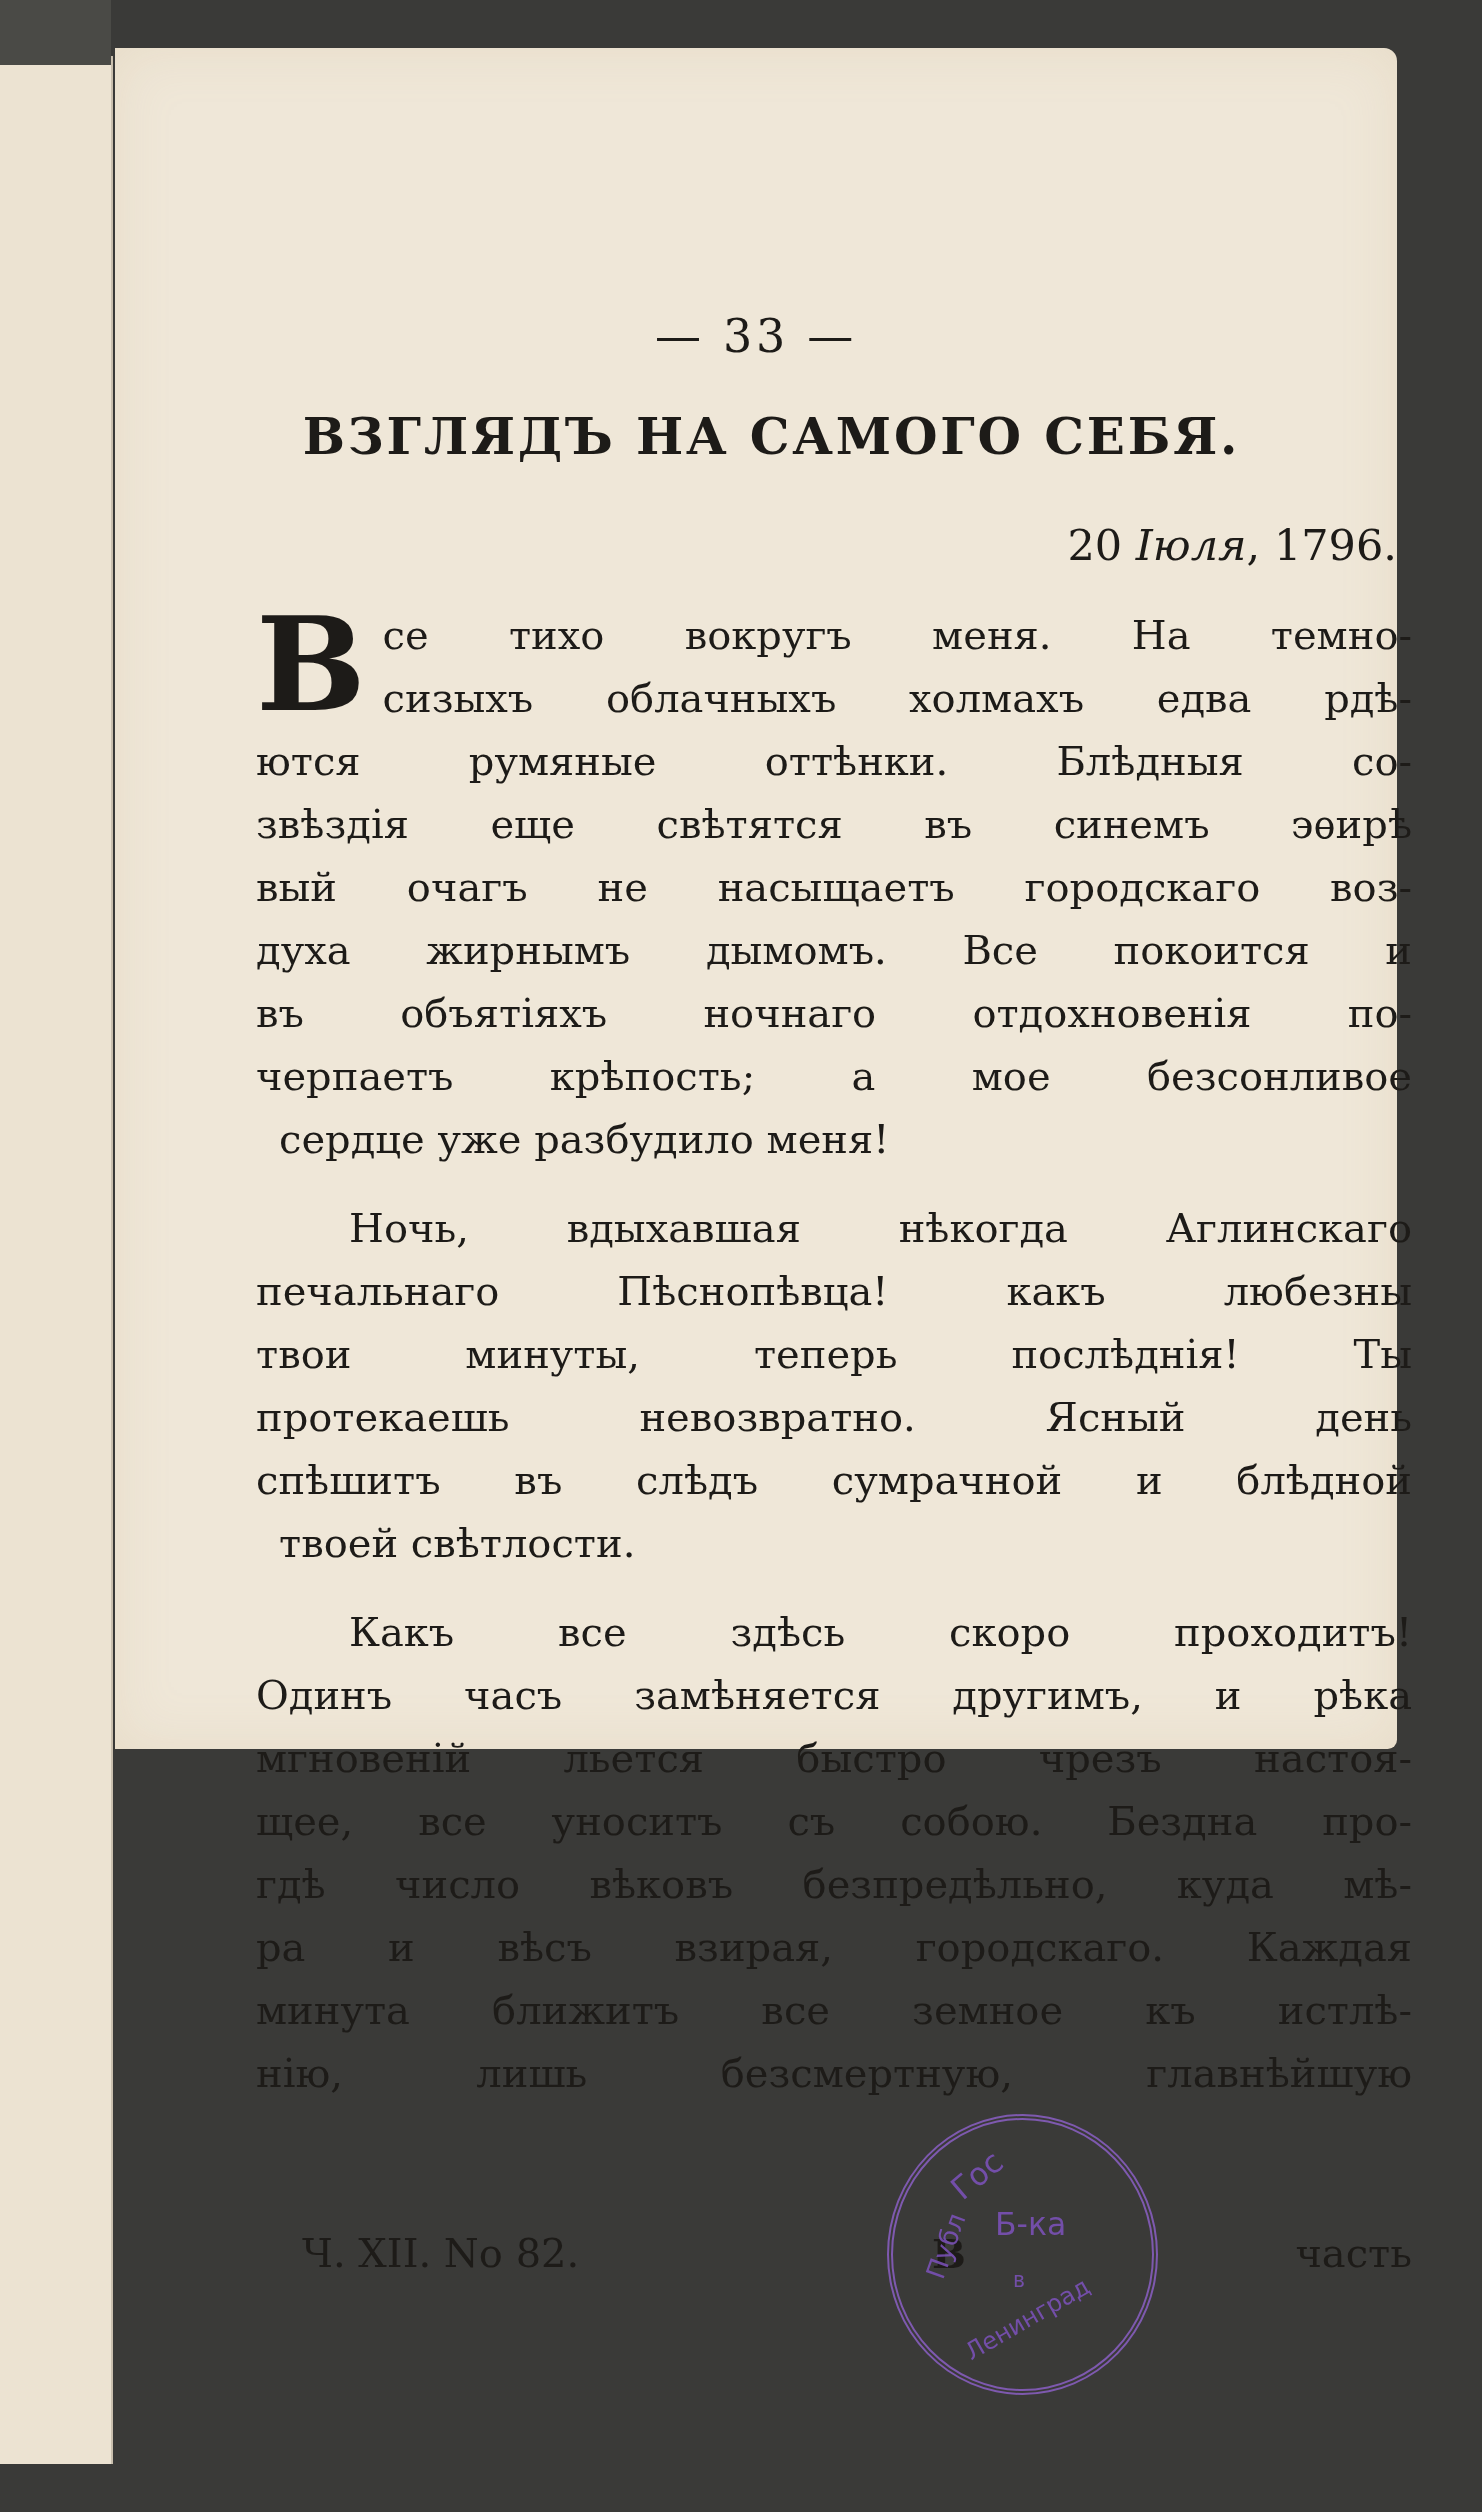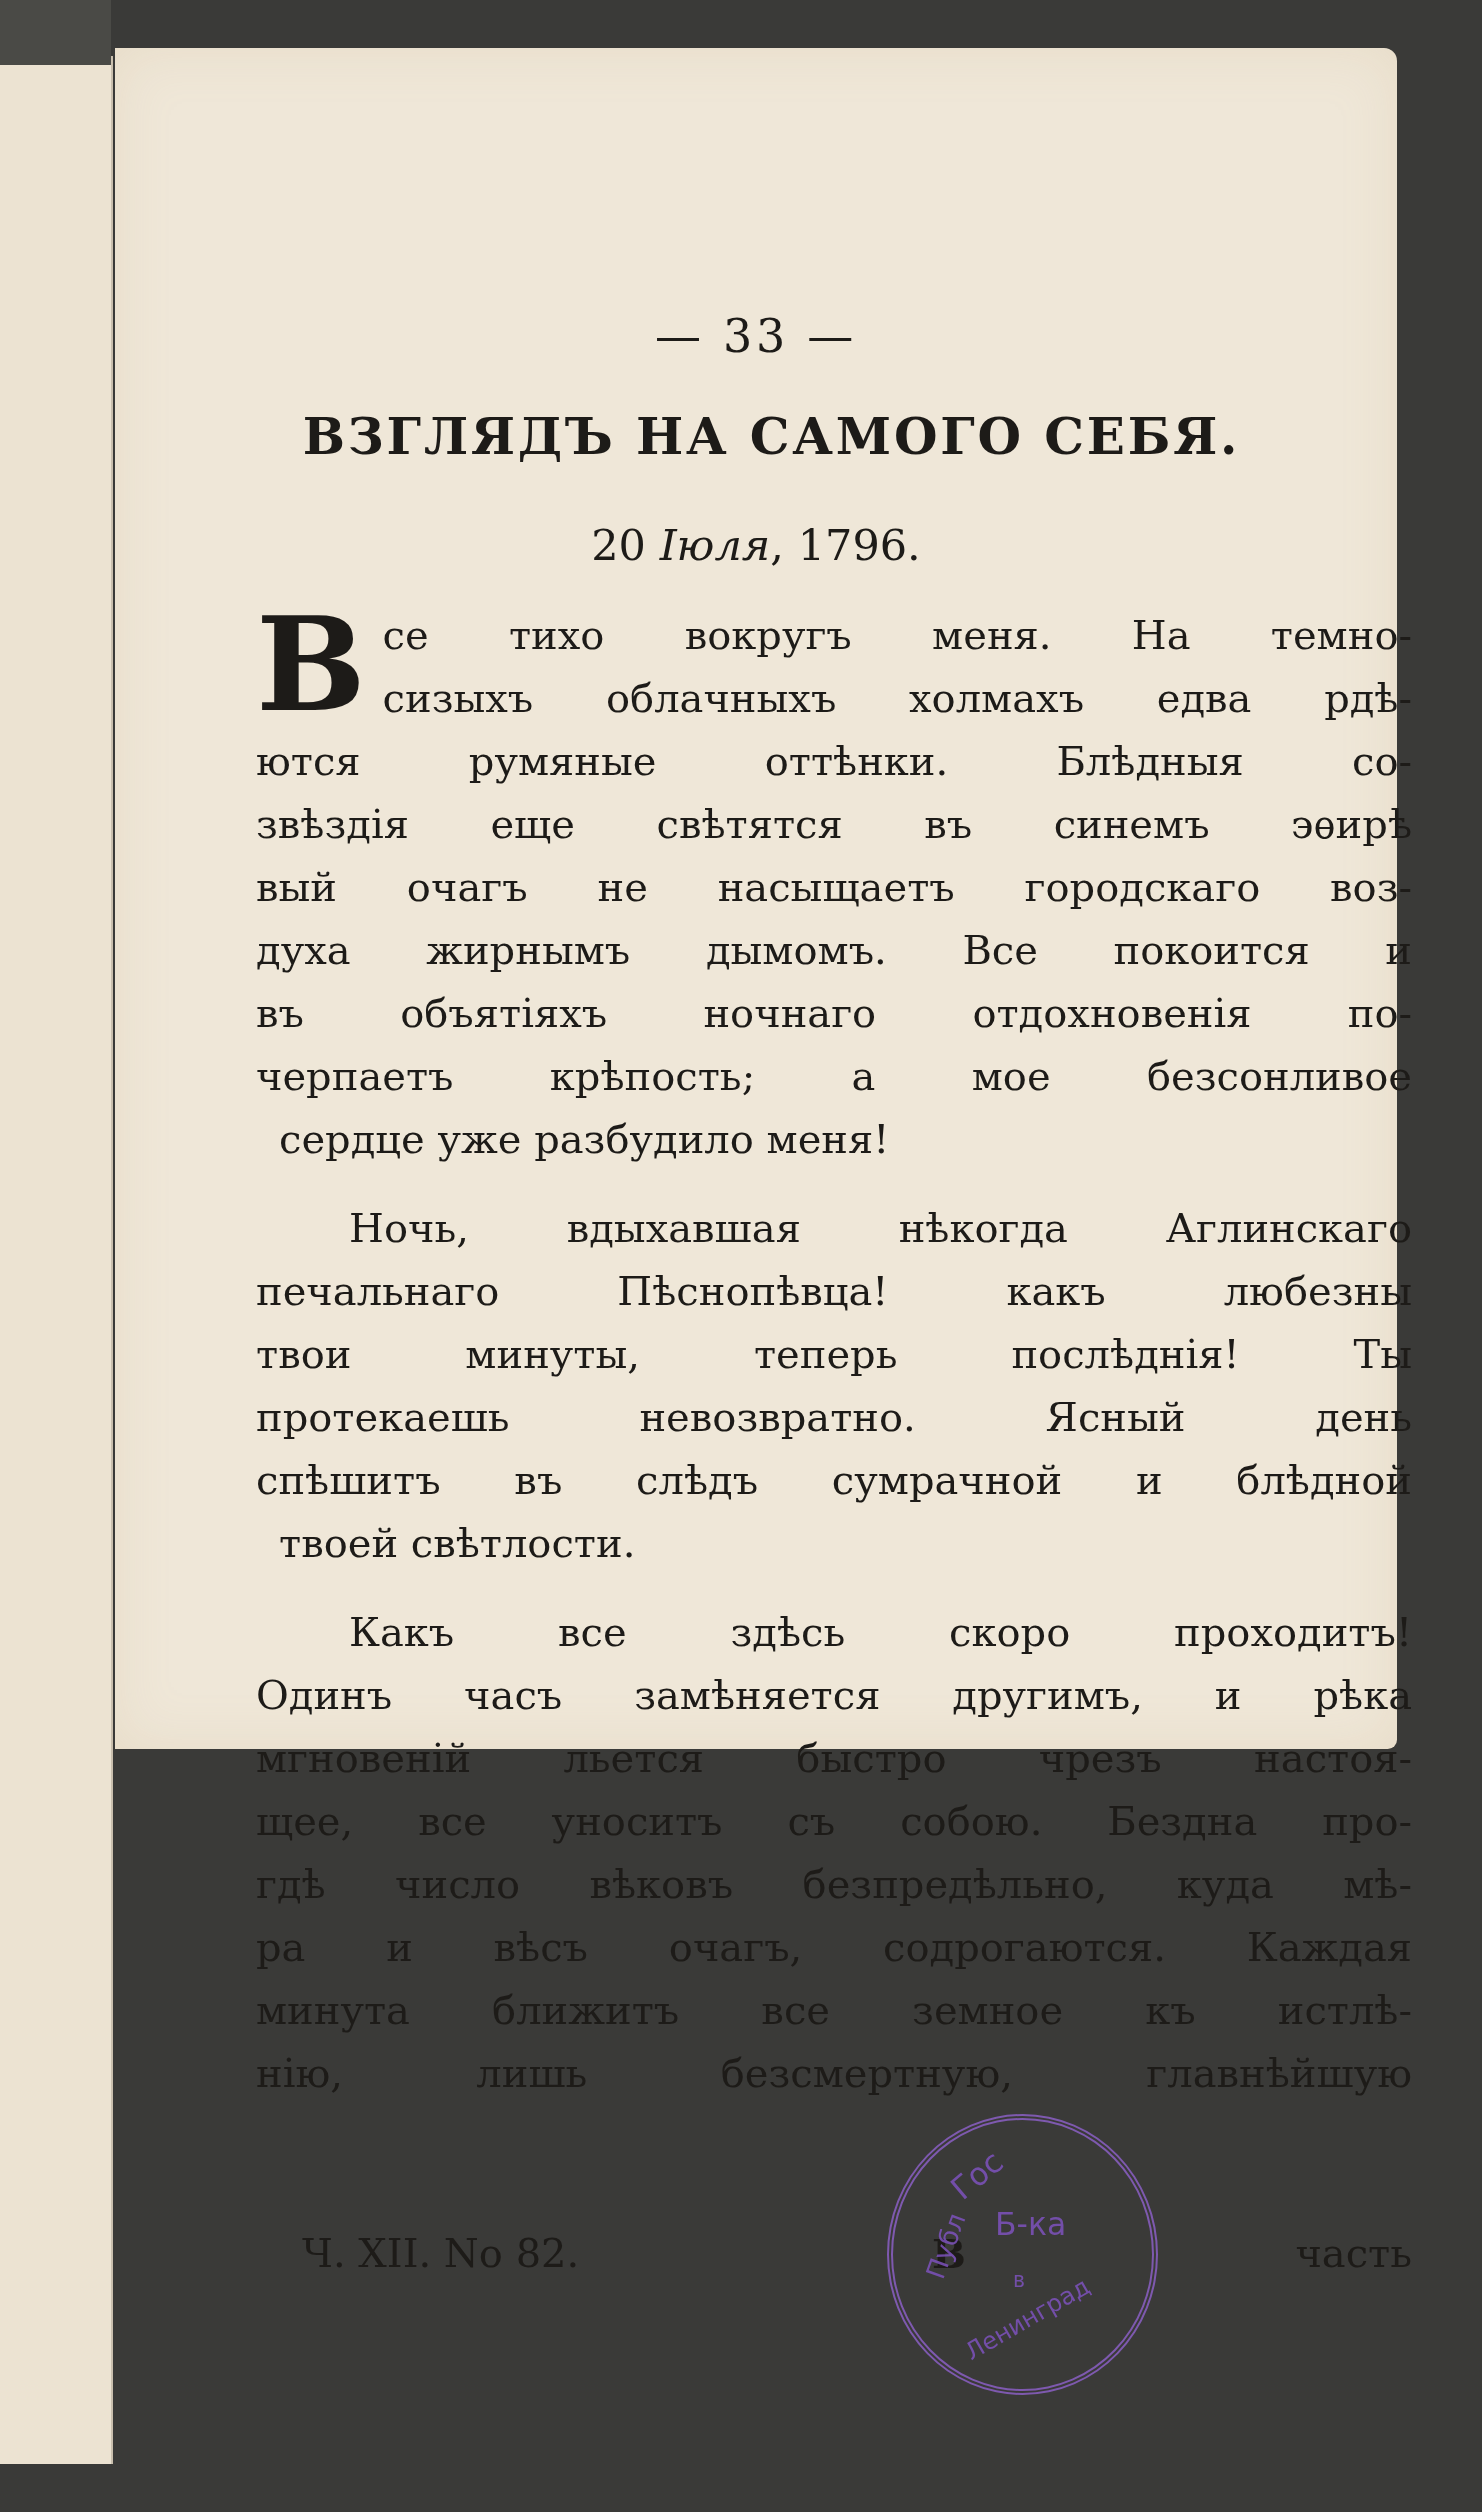--- a/index.html
+++ b/index.html
@@ -23,21 +23,21 @@
     position:absolute; left:0; right:0; top:261px; text-align:center;
     font-size:46px; color:#1d1b18; letter-spacing:3.7px;
   }
   .title {
     position:absolute; left:0; right:0; top:359px; text-align:center;
     font-size:50px; font-weight:bold; color:#1d1b18; letter-spacing:2.8px;
     font-family:"DejaVu Serif", serif;
     padding-left:31px;
   }
   .date {
-    position:absolute; left:0; right:0; top:472px; text-align:center;
+    position:absolute; left:0; right:0; top:472px; text-align:right;
     font-size:43px; color:#1d1b18;
   }
   .date i { font-style:italic; }
   .body-text {
     position:absolute; left:141px; top:556px; width:1156px;
     font-size:40px; line-height:63px; color:#1d1b18;
     font-family:"DejaVu Serif", serif;
   }
   .line { white-space:nowrap; text-align:justify; text-align-last:justify; height:63px; display:block; }
   .line.last { text-align-last:left;margin-left:23px; }
@@ -95,21 +95,21 @@
       <span class="line">спѣшитъ въ слѣдъ сумрачной и блѣдной</span>
       <span class="line last">твоей свѣтлости.</span>
     </div>
     <div class="para-gap"></div>
     <div>
       <span class="line indent">Какъ все здѣсь скоро проходитъ!</span>
       <span class="line">Одинъ часъ замѣняется другимъ, и рѣка</span>
       <span class="line">мгновеній льется быстро чрезъ настоя-</span>
       <span class="line">щее, все уноситъ съ собою. Бездна про-</span>
       <span class="line">гдѣ число вѣковъ безпредѣльно, куда мѣ-</span>
-      <span class="line">ра и вѣсъ очагъ, содрогаются. Каждая</span>
+      <span class="line">ра и вѣсъ взирая, городскаго. Каждая</span>
       <span class="line">минута ближитъ все земное къ истлѣ-</span>
       <span class="line">нію, лишь безсмертную, главнѣйшую</span>
     </div>
   </div>
 
   <div class="footer">
     <span class="sig">Ч. XII. No 82.</span>
     <span class="letter">В</span>
     <span class="catch">часть</span>
   </div>

